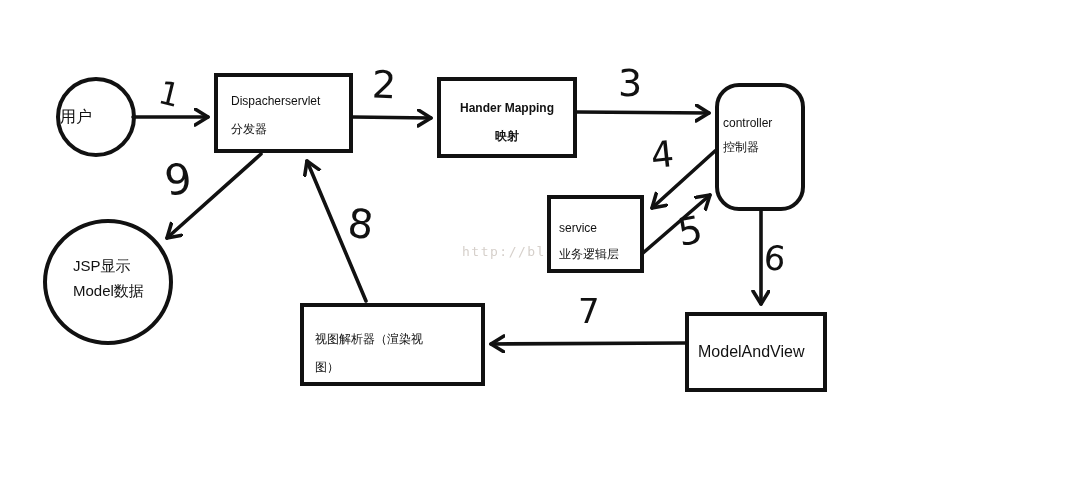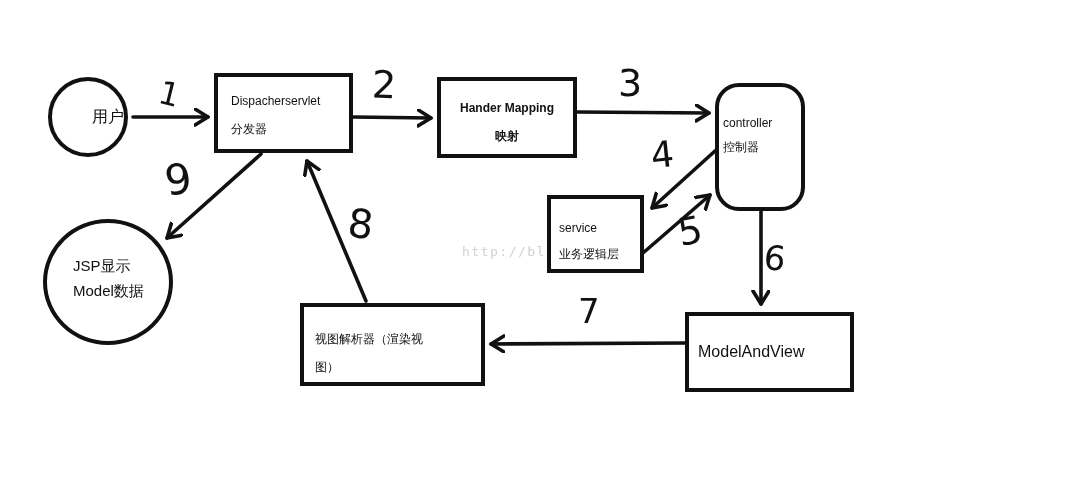--- a/index.html
+++ b/index.html
@@ -25,33 +25,33 @@
     font-size:12px;
     line-height:28px;
     z-index:3;
     white-space:nowrap;
   }
   .node .ln{display:block;}
   .n-dispatcher{left:214px;top:73px;width:139px;height:80px;padding:10px 0 0 13px;}
   .n-handler{left:437px;top:77px;width:140px;height:81px;padding-top:13px;text-align:center;font-weight:bold;}
   .n-controller{left:715px;top:83px;width:90px;height:128px;padding:24px 0 0 4px;line-height:24px;border-radius:24px;}
   .n-service{left:547px;top:195px;width:97px;height:78px;padding:16px 0 0 8px;line-height:26px;}
-  .n-mav{left:685px;top:312px;width:169px;height:80px;display:flex;align-items:center;padding-left:9px;font-size:16px;}
+  .n-mav{left:685px;top:312px;width:142px;height:80px;display:flex;align-items:center;padding-left:9px;font-size:16px;}
   .n-viewresolver{left:300px;top:303px;width:185px;height:83px;padding:18px 0 0 11px;line-height:28px;}
   
   .circle{
     position:absolute;
     box-sizing:border-box;
     border:4px solid var(--ink);
     border-radius:50%;
     background:var(--background);
     z-index:3;
     font-size:16px;
   }
-  .c-user{left:48px;top:77px;width:80px;height:80px;display:flex;align-items:center;justify-content:flex-end;}
+  .c-user{left:56px;top:77px;width:80px;height:80px;display:flex;align-items:center;justify-content:flex-start;}
   .c-jsp{left:43px;top:219px;width:130px;height:126px;padding:30px 0 0 26px;font-size:15px;line-height:25px;white-space:nowrap;}
   .c-jsp .ln{display:block;}
   
   .arrows{position:absolute;left:0;top:0;z-index:4;pointer-events:none;}
   .arrow{stroke:var(--ink);stroke-width:3.6;stroke-linecap:round;fill:none;}
   .arrowhead{stroke:var(--ink);stroke-width:3.6;fill:none;stroke-linecap:round;stroke-linejoin:round;}
   
   .step{
     position:absolute;
     z-index:5;

